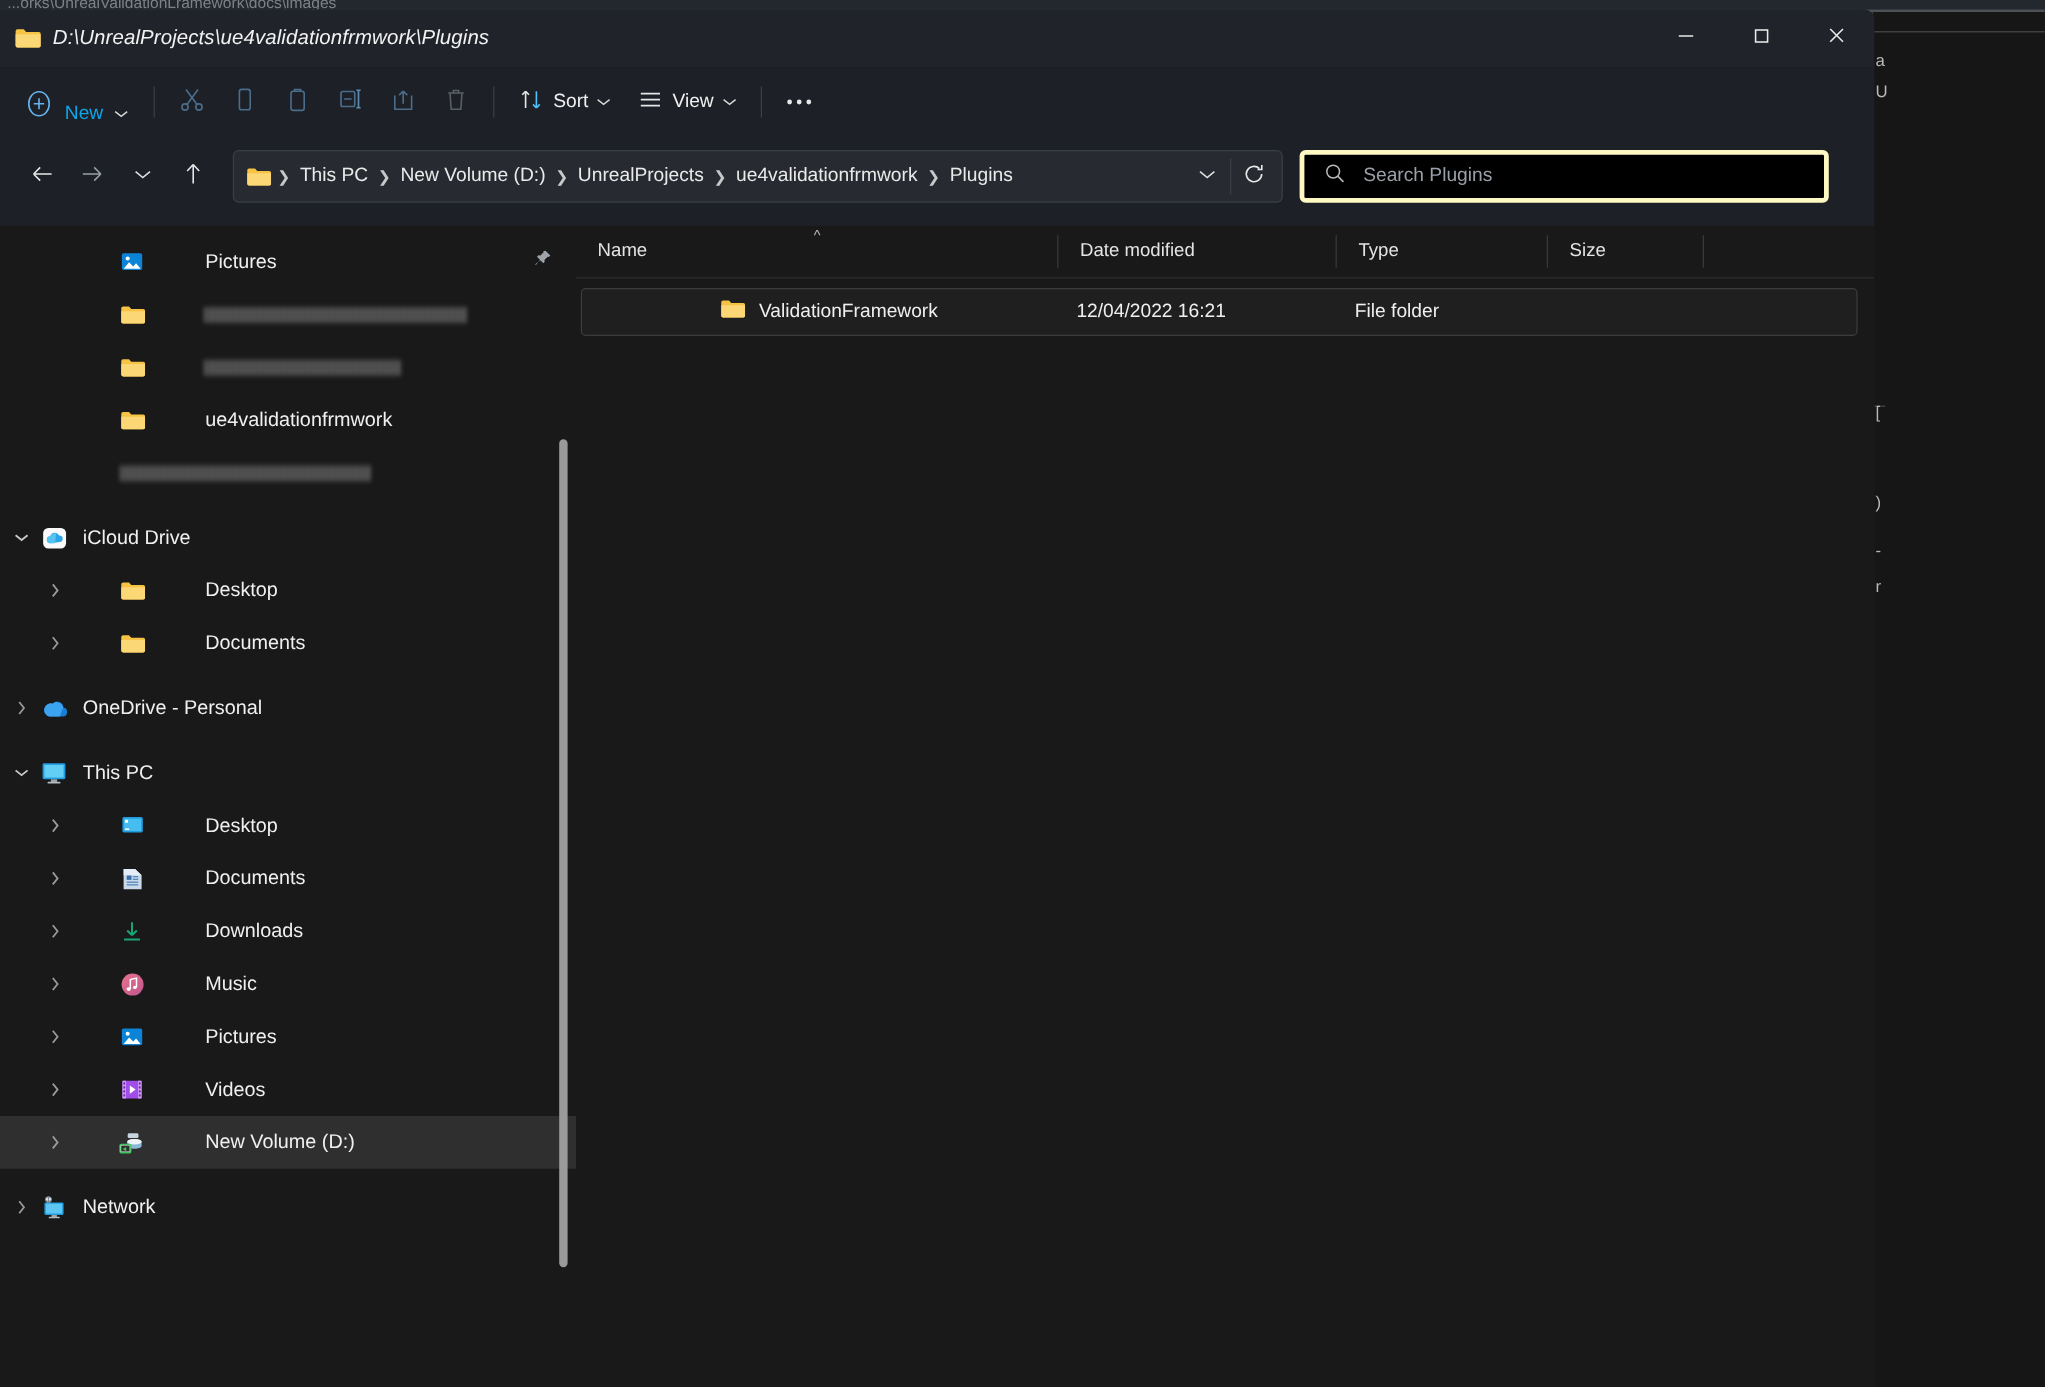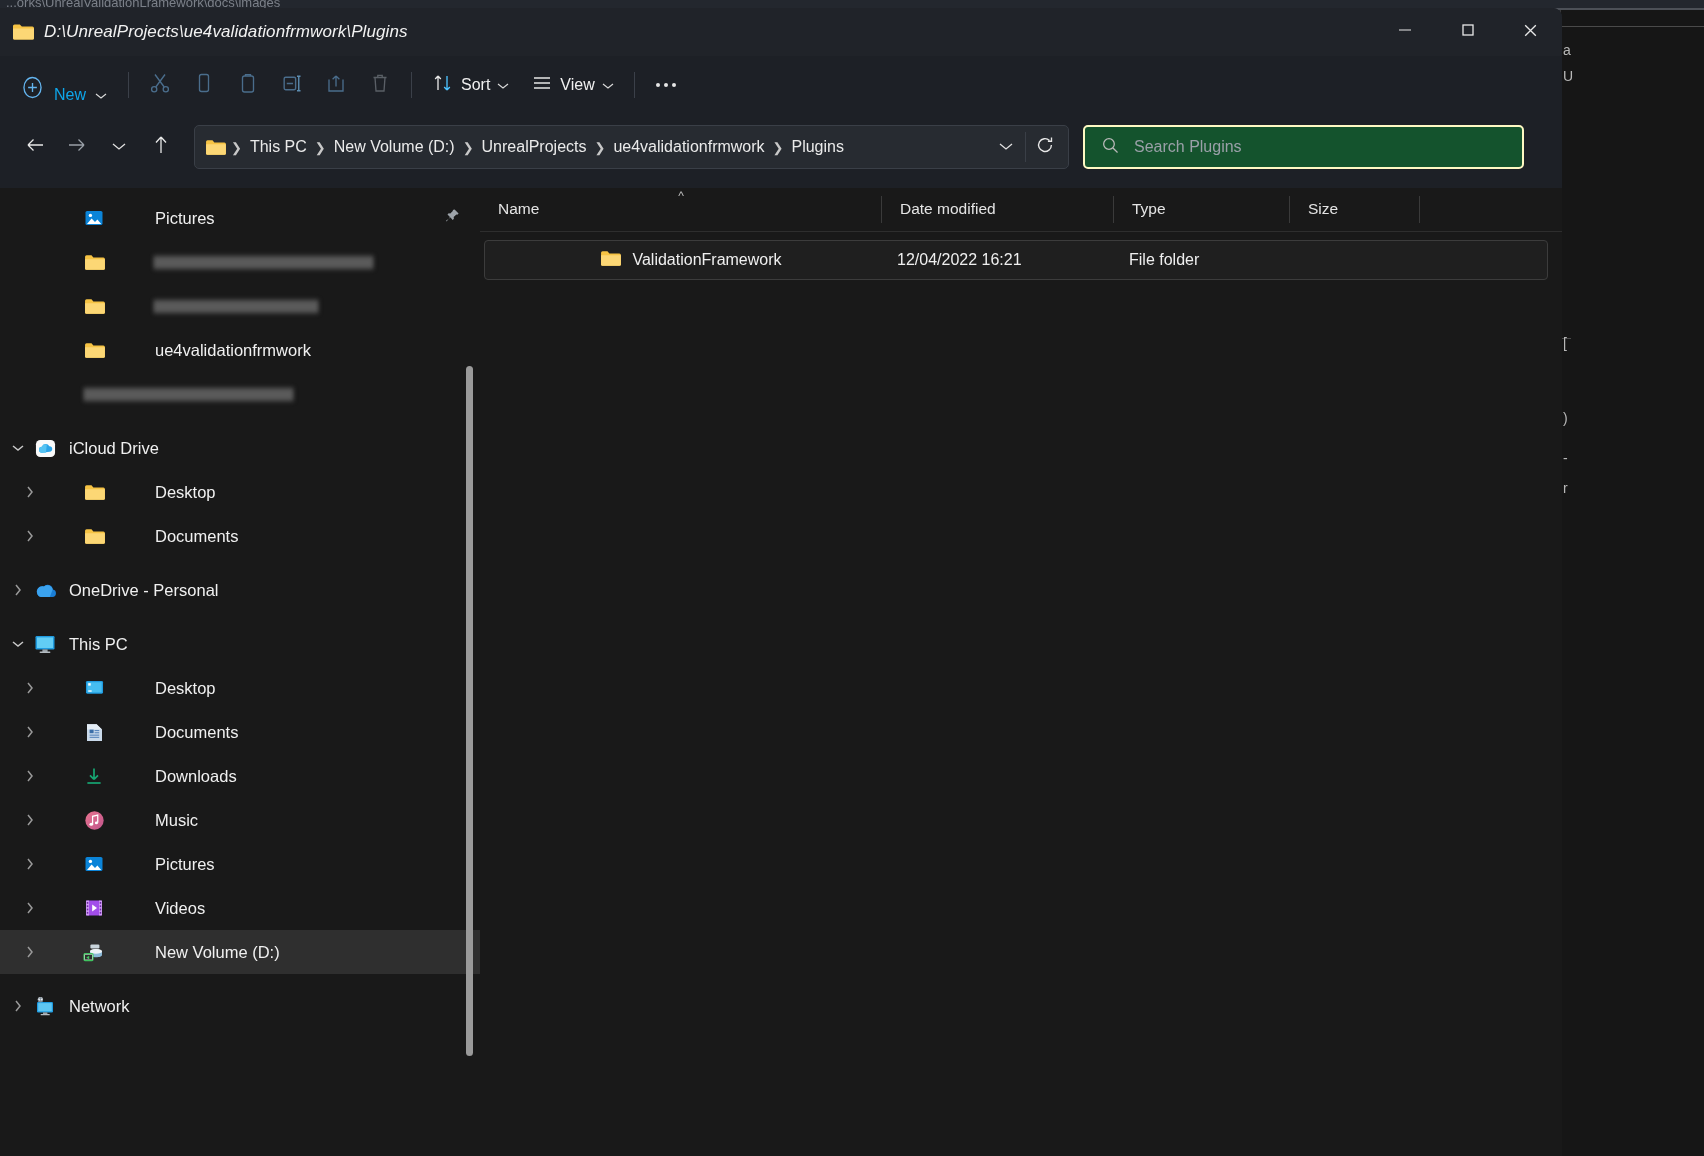--- a/index.html
+++ b/index.html
@@ -115,21 +115,21 @@
   }
   .crumb-sep { color: #c8c8c8; font-size: 13px; padding: 0 1px; }
   .addr-spacer { flex: 1; }
   .addr-chev, .addr-refresh {
     width: 38px; height: 38px; display: flex; align-items: center;
     justify-content: center; border-radius: 3px; cursor: default;
   }
   .vdiv { width: 1px; height: 30px; background: #3a3f47; }
   .searchbox {
     margin-left: 14px; height: 44px; flex: 1 1 auto; margin-right: 24px;
-    background: #14532d; border: 2px solid #fef9c3; border-radius: 5px;
+    background: #000000; border: 4px solid #fef9c3; border-radius: 5px;
     display: flex; align-items: center; padding-left: 16px; gap: 14px;
   }
   .search-ph { color: #9aa0a8; font-size: 16px; }
 
   
   .body {
     position: absolute; left: 0; top: 180px;
     width: 1562px; height: 968px; display: flex;
   }
 
@@ -153,21 +153,21 @@
     flex: 0 0 28px;
   }
   .nav-ico {
     width: 26px; height: 22px; display: flex; align-items: center;
     justify-content: center; flex: 0 0 26px;
   }
   .nav-label {
     margin-left: 11px; font-size: 16.5px; color: #f0f0f0; white-space: nowrap;
   }
   .indent-0 { padding-left: 4px; }
-  .indent-1 { padding-left: 16px; gap: 37px; }
+  .indent-1 { padding-left: 32px; gap: 37px; }
   .pin {
     position: absolute; right: 20px; top: 50%; transform: translateY(-50%);
   }
   .blurred {
     position: relative; margin-left: 11px; height: 20px;
     filter: blur(2.4px); display: flex; align-items: center;
   }
   .blurred .bar {
     height: 13px; background: linear-gradient(90deg,#d8d8d8 0 2px, #1a1a1a 2px 5px);
     background-size: 5px 100%;

